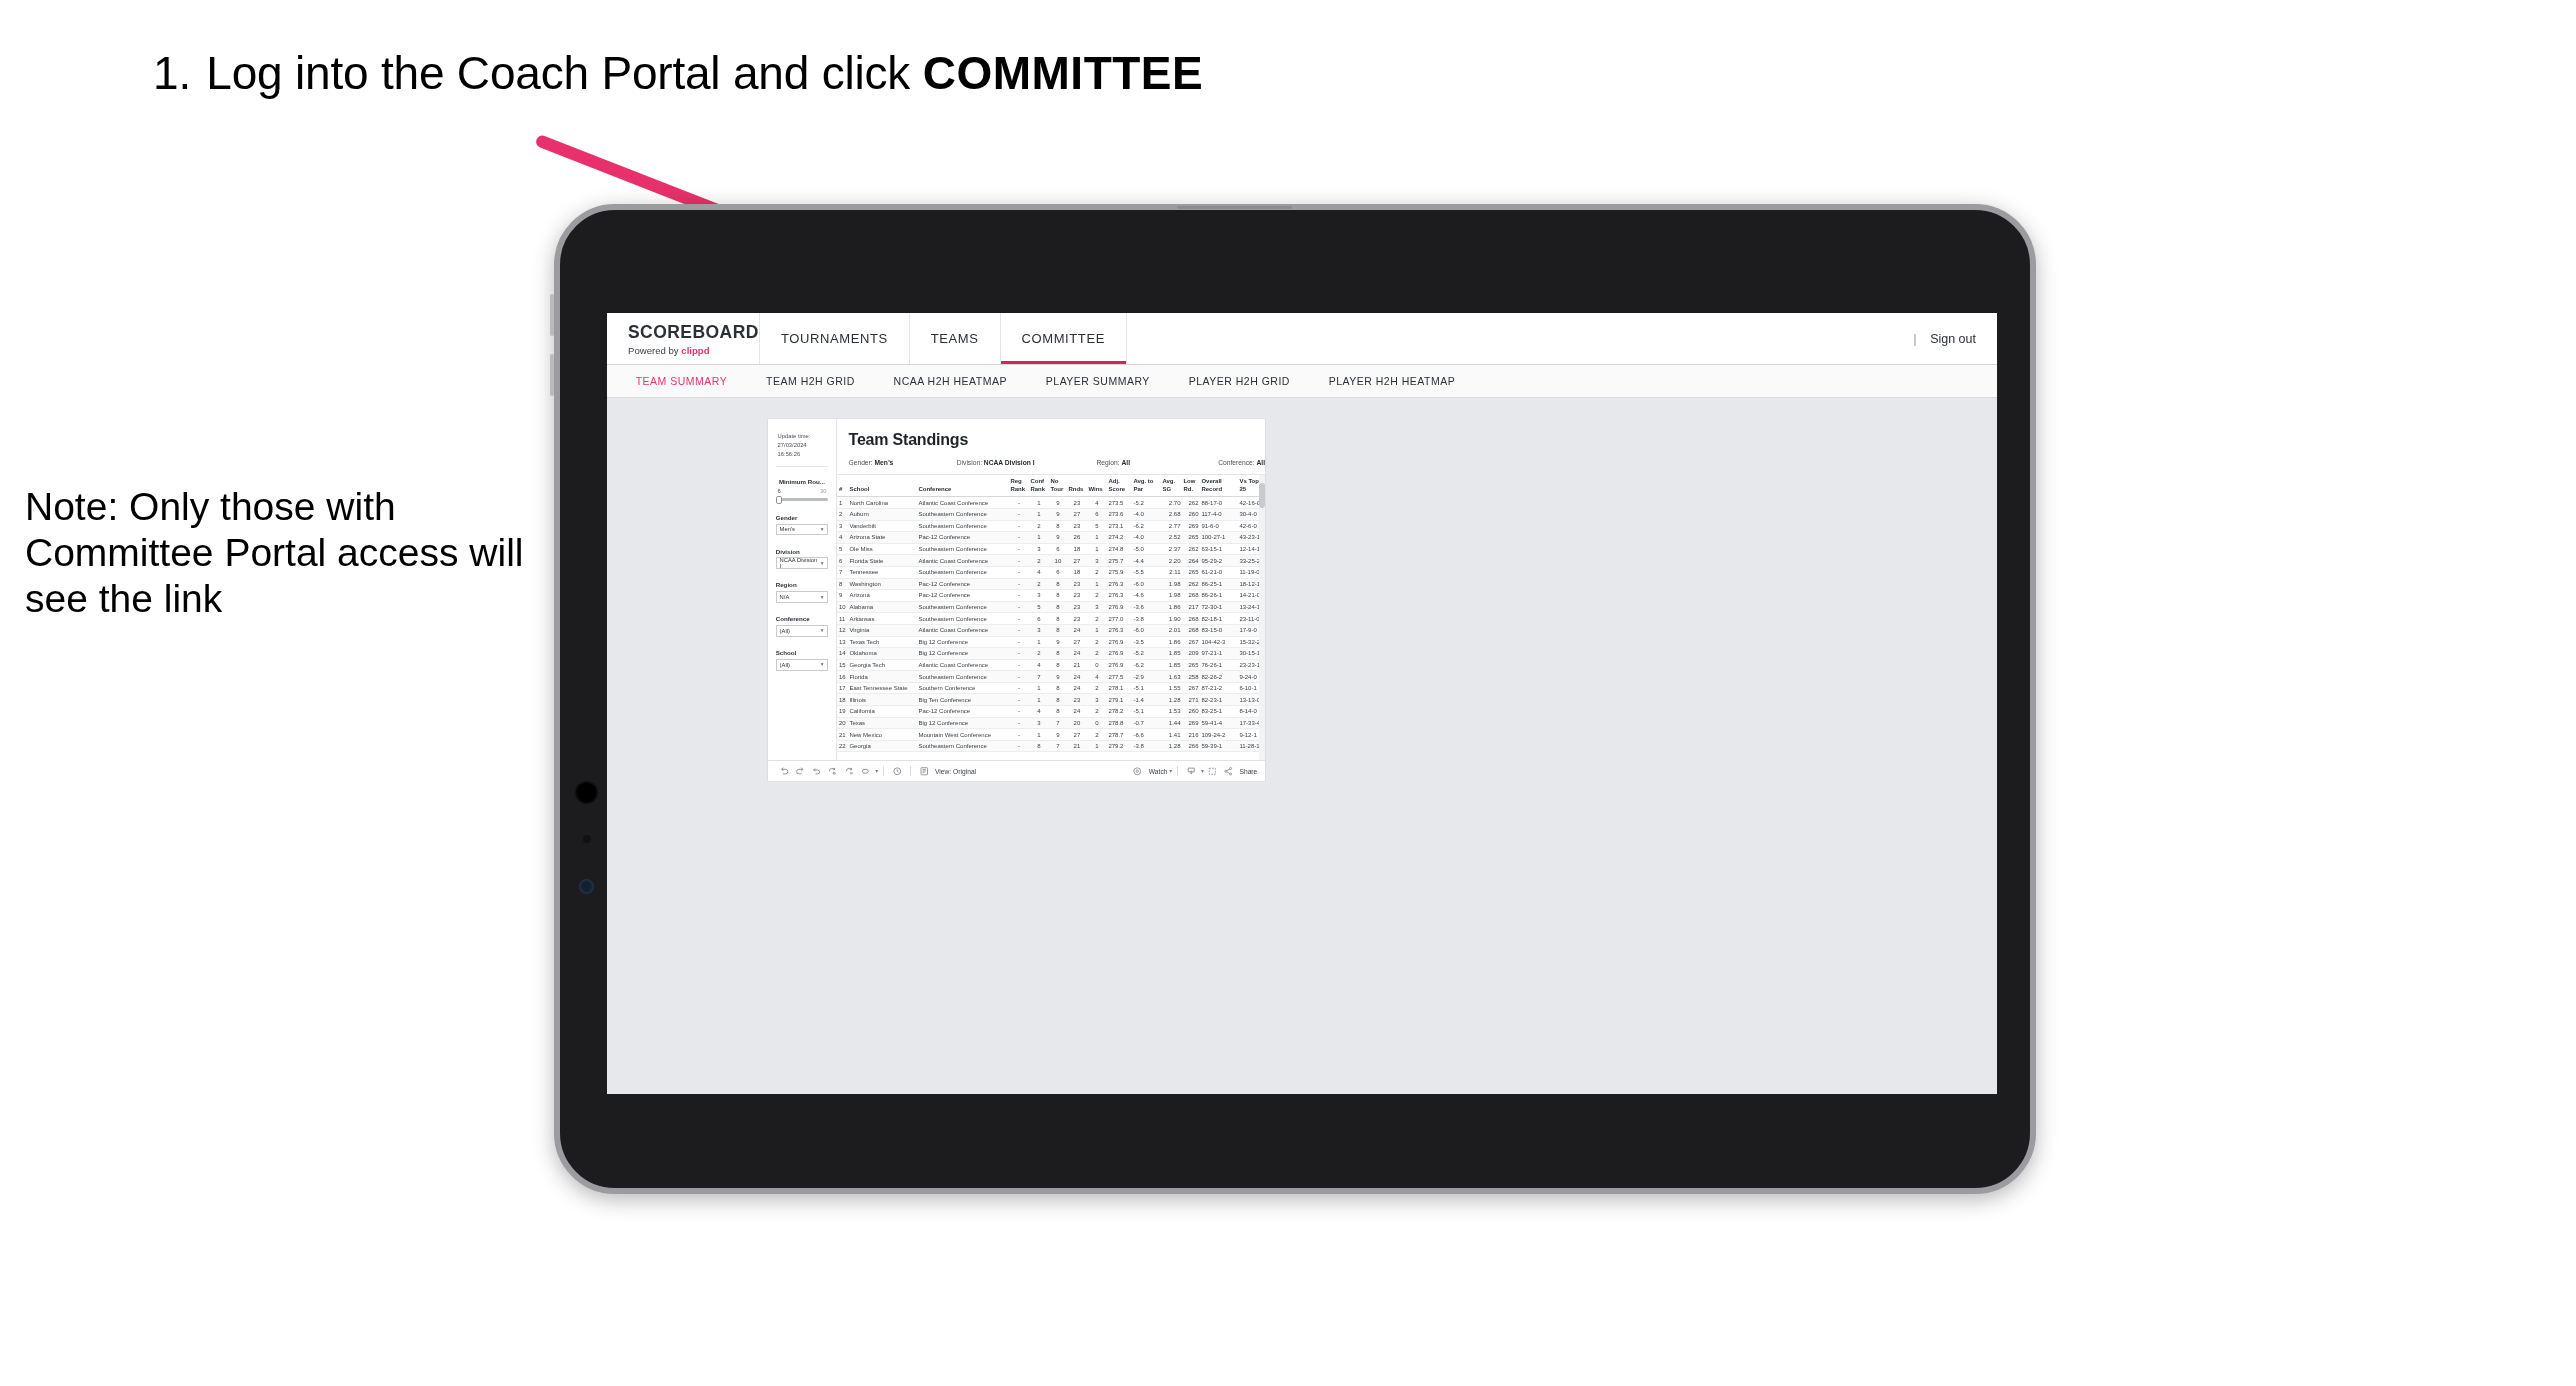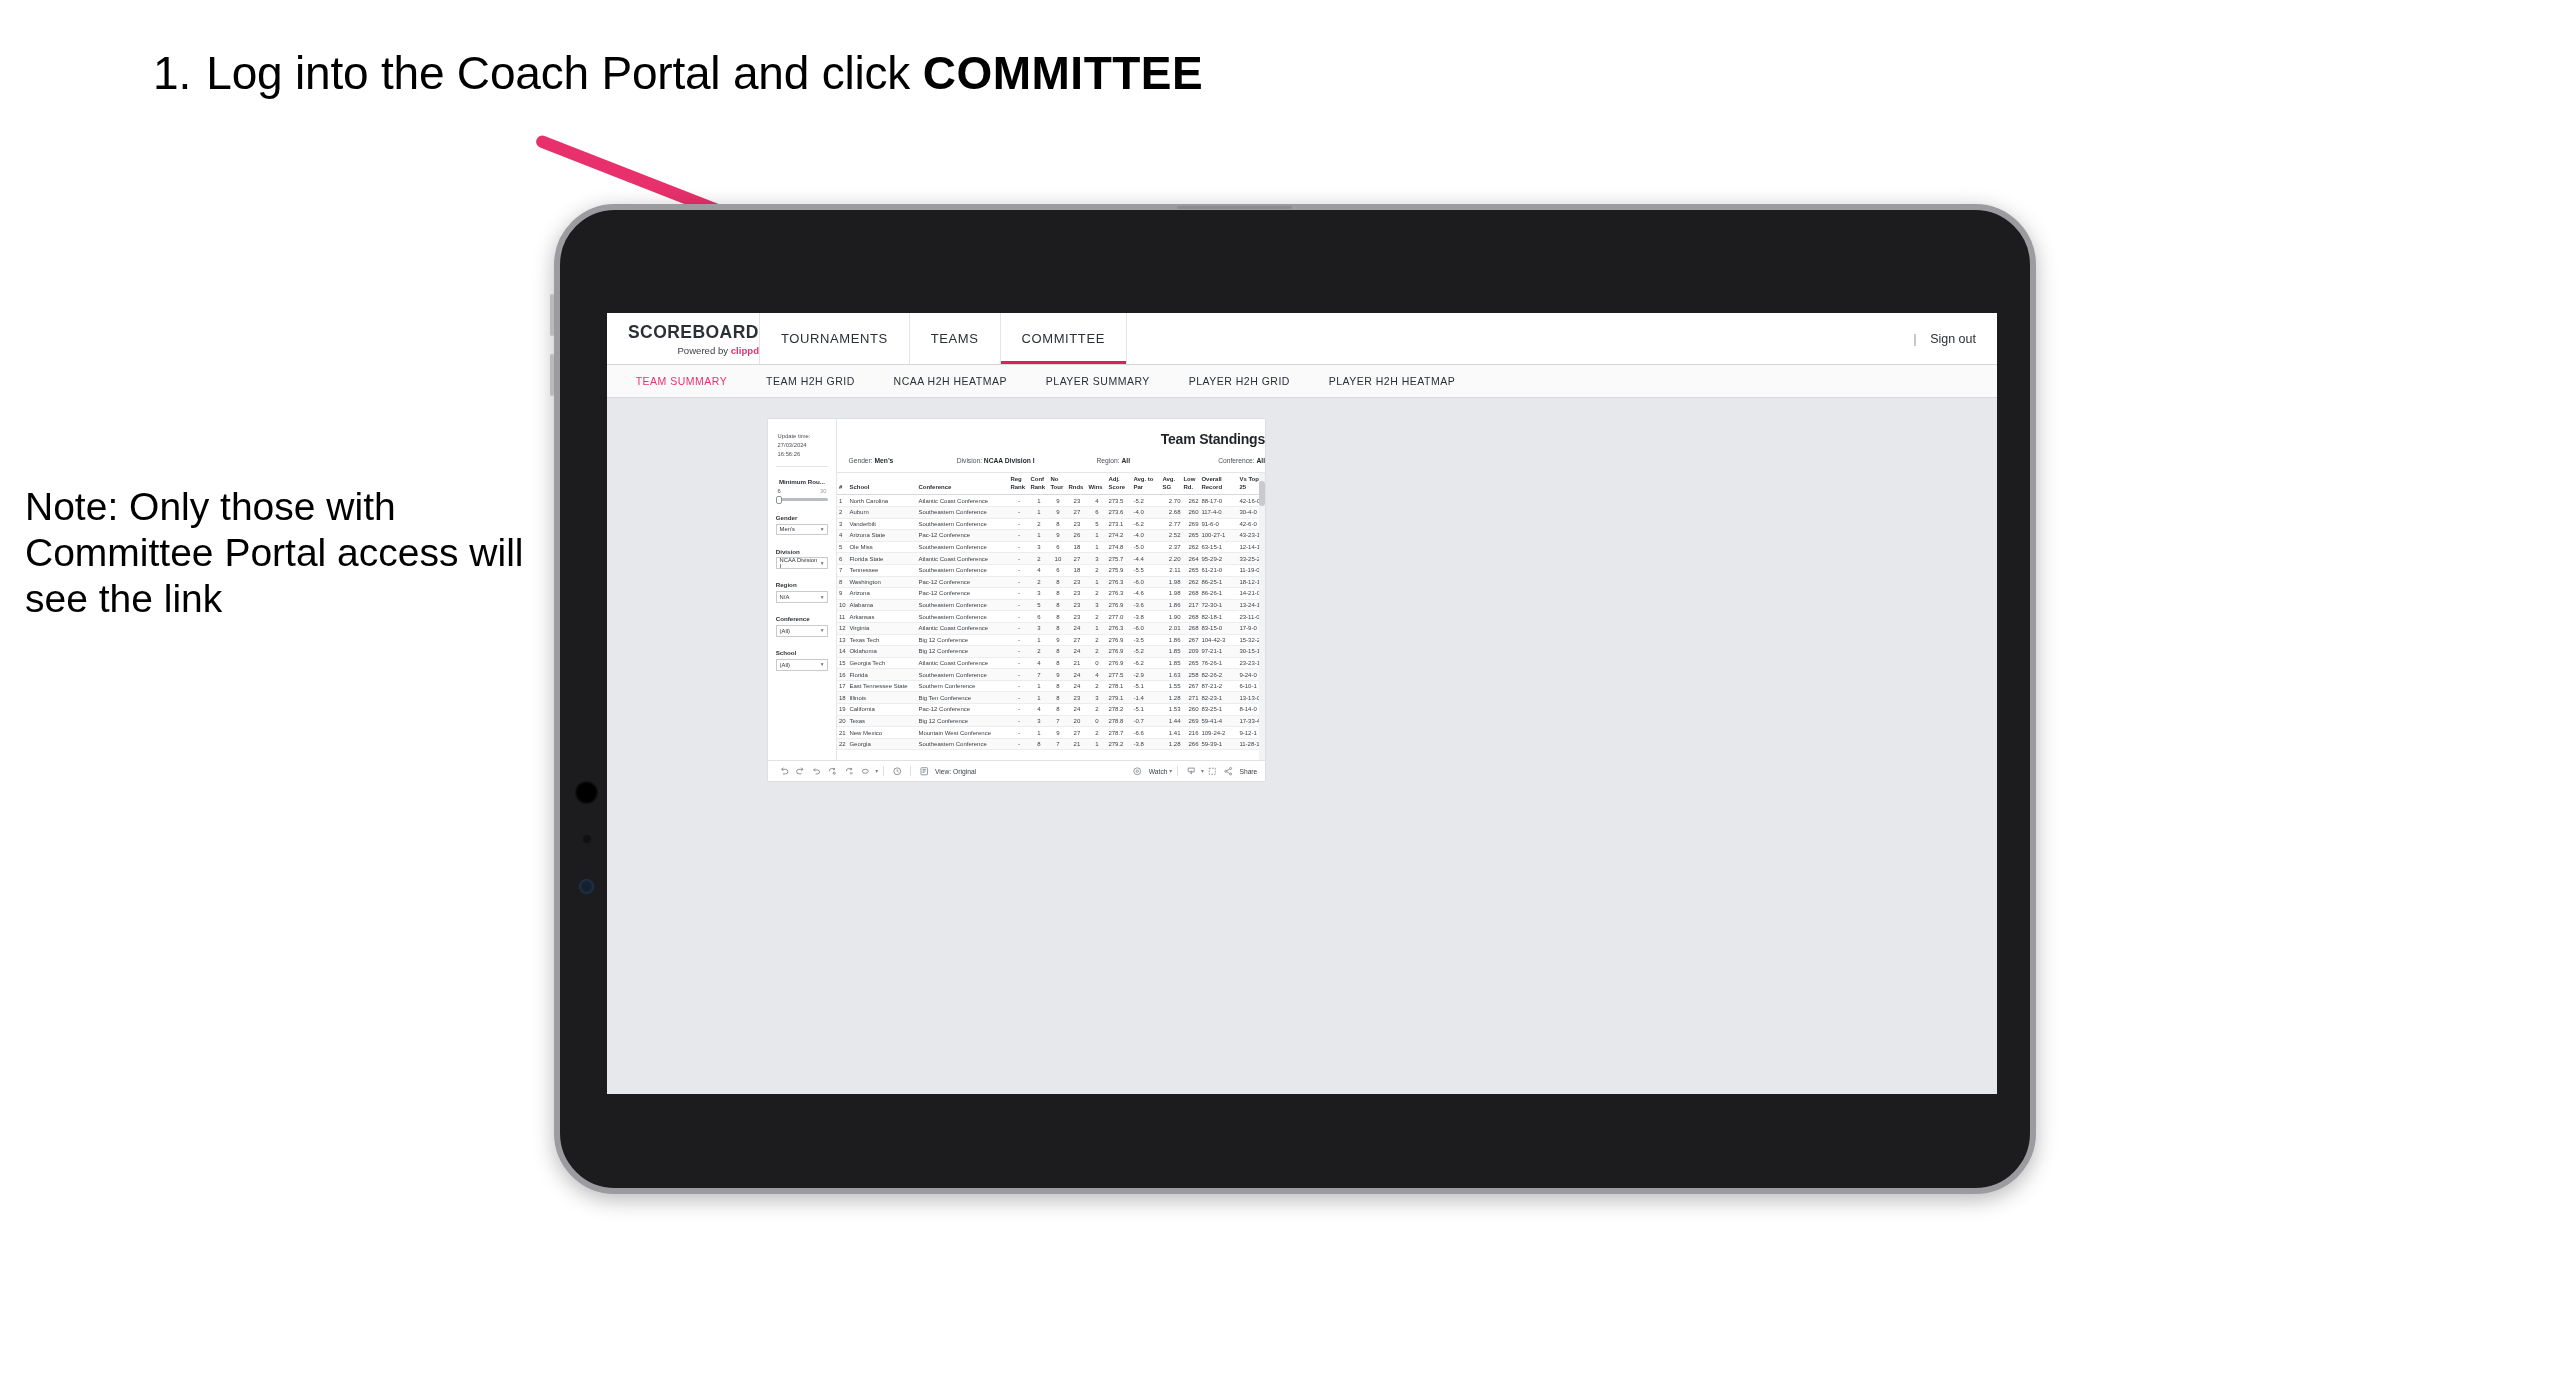--- a/index.html
+++ b/index.html
@@ -57,21 +57,21 @@
     width: 1390px; height: 781px;
     background: #e6e8eb; overflow: hidden;
   }
 
   
   #app-topbar {
     height: 52px; background: #fff; display: flex; align-items: stretch;
     border-bottom: 1px solid #d4d6d9;
   }
   #brand { width: 153px; padding-left: 21px; display: flex; flex-direction: column;
-           justify-content: center; border-right: 1px solid #e3e4e6; text-align: right; }
+           justify-content: center; border-right: 1px solid #e3e4e6; }
   #brand-title { font-size: 19px; font-weight: bold; letter-spacing: 0.5px;
                  color: #2b2f36; font-family: "Liberation Sans", sans-serif;
                  transform: scaleX(0.92); transform-origin: left center; }
   #brand-sub { font-size: 9.6px; color: #3c4047; margin-top: 1.9px; }
   #brand-sub .clippd { color: #e8316c; font-weight: bold; margin-top: 12px; }
 
   .topnav-item {
     display: flex; align-items: center; padding: 0 21px;
     font-size: 13px; color: #2b2f36; letter-spacing: 0.6px;
     border-right: 1px solid #e3e4e6; cursor: pointer;
@@ -125,21 +125,21 @@
                  color: #4b4f55; margin-top: 3.8px; padding: 0 1.9px; }
   #slider-nums .hi { color: #9aa0a6; }
   #slider-track { height: 2.9px; background: #b9bcc0; border-radius: 1.9px; margin-top: 3.8px;
                   position: relative; }
   #slider-handle { position: absolute; left: 0; top: -2.4px; width: 6.7px; height: 7.7px;
                    background: #fff; border: 1px solid #8d9096; border-radius: 1.9px; }
 
   
   #viz-main { flex: 1; display: flex; flex-direction: column; min-width: 0; }
   #viz-header { padding: 11.5px 0 7.7px 11.5px; }
-  #viz-title { font-size: 14px; color: #1f2328; font-weight: 600; letter-spacing: -0.2px; text-align: right; }
+  #viz-title { font-size: 16px; color: #1f2328; font-weight: 600; letter-spacing: -0.2px; }
   #viz-meta { display: flex; margin-top: 10.5px; font-size: 6.7px; color: #3c4047; }
   .meta-item { white-space: nowrap; }
   .meta-item .lbl { color: #4b4f55; }
   .meta-item .val { font-weight: bold; color: #1f2328; }
   #viz-meta .meta-item:nth-child(1) { width: 113px; }
   #viz-meta .meta-item:nth-child(2) { width: 146px; }
   #viz-meta .meta-item:nth-child(3) { width: 127px; }
 
   
   #table-wrap { flex: 1; overflow: hidden; position: relative;

